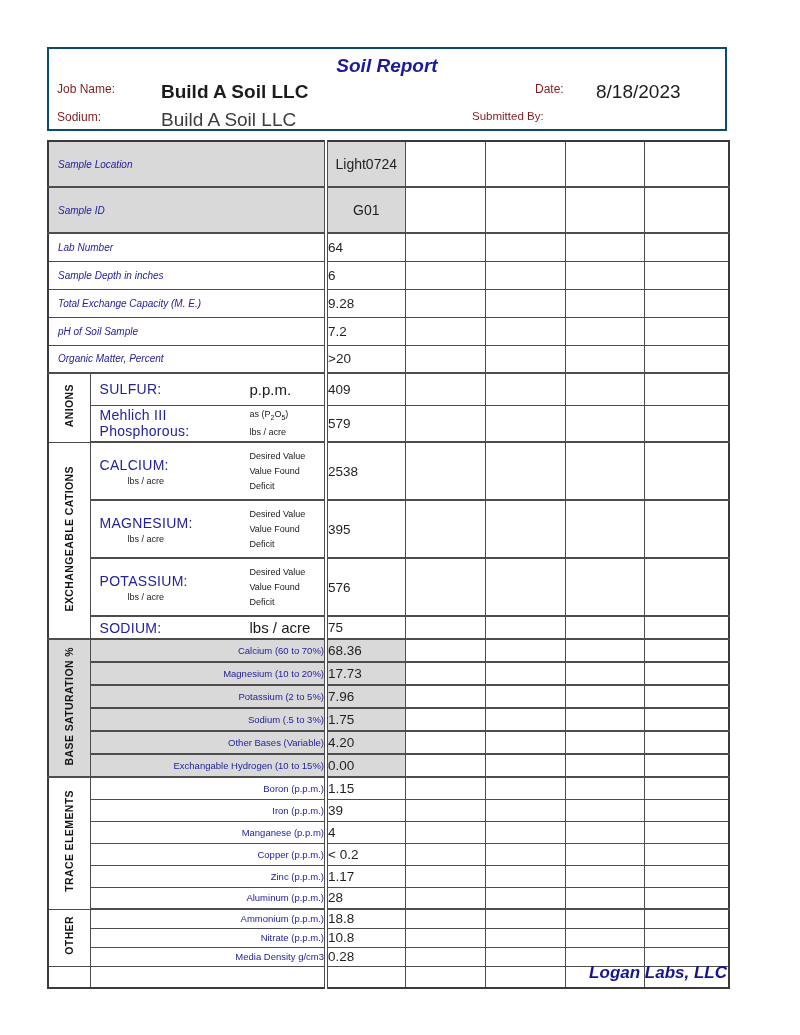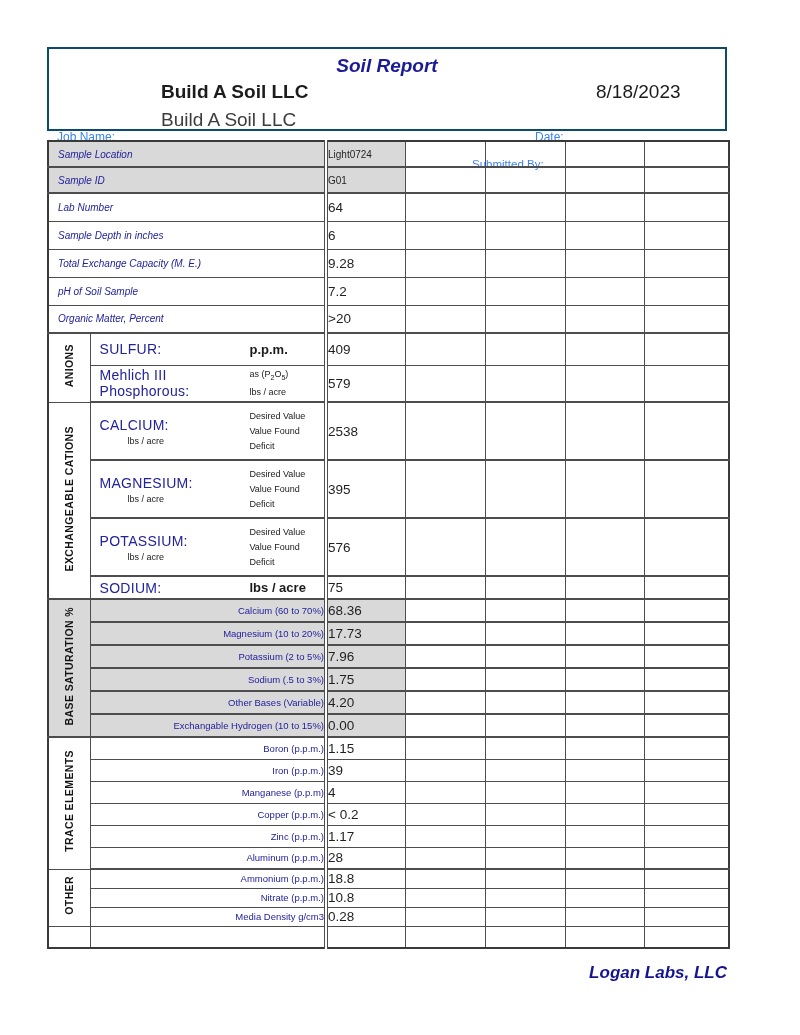--- a/index.html
+++ b/index.html
@@ -9,39 +9,39 @@
   }
   
   .hdr-box{
     position:absolute;left:47px;top:47px;width:676px;height:80px;
     border:2px solid #0c4a6e;background:#ffffff;
   }
   .hdr-title{
     position:absolute;left:0;right:0;top:6px;text-align:center;
     font-size:19px;font-weight:bold;font-style:italic;color:#1b1b96;
   }
-  .hdr-lbl{position:absolute;font-size:12px;color:#3b82f6;margin-top:48px;}
+  .hdr-lbl{position:absolute;font-size:12px;color:#7f1d1d;}
   .hdr-val{position:absolute;font-size:19px;color:#1c1c1c;margin-left:16px;}
   .jobname-lbl{left:8px;top:33px;}
   .jobname-val{left:96px;top:32px;font-weight:bold;}
   .date-lbl{left:486px;top:33px;}
   .date-val{left:531px;top:32px;}
   .company-lbl{left:8px;top:61px;}
   .company-val{left:96px;top:60px;color:#3c3c3c;}
   .submitted-lbl{left:423px;top:61px;font-size:11.5px;}
   
   table.soil{
     position:absolute;left:47px;top:140px;width:681px;
     border-collapse:collapse;table-layout:fixed;
     border:2px solid #3a3a3a;
   }
   td{border:1px solid #4d4d4d;vertical-align:middle;padding:0;overflow:hidden;}
   tr.hb td{border-bottom-width:2px;}
   
-  .h31{height:26px}.h28{height:28px}.h32{height:32px}.h37{height:37px}
+  .h31{height:46px}.h28{height:28px}.h32{height:32px}.h37{height:37px}
   .h58{height:58px}.h23{height:23px}.h22{height:22px}.h19{height:19px}
   
   .shade td{background:#d9d9d9;}
   
   td.sec{text-align:center;background:#ffffff;}
   tr.shade td.sec, td.sec.shaded{background:#d9d9d9;}
   td.sec span{
     writing-mode:vertical-rl;transform:rotate(180deg);
     font-size:10.5px;font-weight:bold;color:#141414;letter-spacing:.4px;
     white-space:nowrap;
@@ -49,28 +49,28 @@
   
   td.lbl{padding-left:9px;}
   .info-lbl{font-size:10px;font-style:italic;color:#22229c;font-weight:500;}
   .plain-lbl{font-size:9.5px;color:#22229c;text-align:right;}
   .lblflex{display:flex;align-items:center;padding-right:2px;}
   .namecol{flex:0 0 150px;display:flex;flex-direction:column;justify-content:center;}
   .name{font-size:14px;color:#22229c;letter-spacing:.3px;}
   .subunit{font-size:9px;color:#1a1a1a;padding-left:28px;margin-top:3px;}
   .unitcol{display:flex;flex-direction:column;justify-content:center;}
   .unitcol span{font-size:9px;color:#1a1a1a;line-height:15px;}
-  .unit-one{font-size:13px;color:#1a1a1a;font-weight:bold;}
+  .unit-one{font-size:15px;color:#1a1a1a;}
   sub{font-size:7px;}
   
   td.val{
     border-left:4px double #4d4d4d;text-align:left;padding-right:10px;
     font-size:13.5px;color:#1f1f1f;
   }
-  td.val.center{text-align:left;padding-right:0;font-size:10px;}
+  td.val.center{text-align:center;padding-right:0;font-size:14px;}
   td.c{background:inherit;}
   
   .footer-brand{
     position:absolute;right:73px;top:963px;
     font-size:17px;font-weight:bold;font-style:italic;color:#15158f;
   }
 </style>
 </head>
 <body>
 

